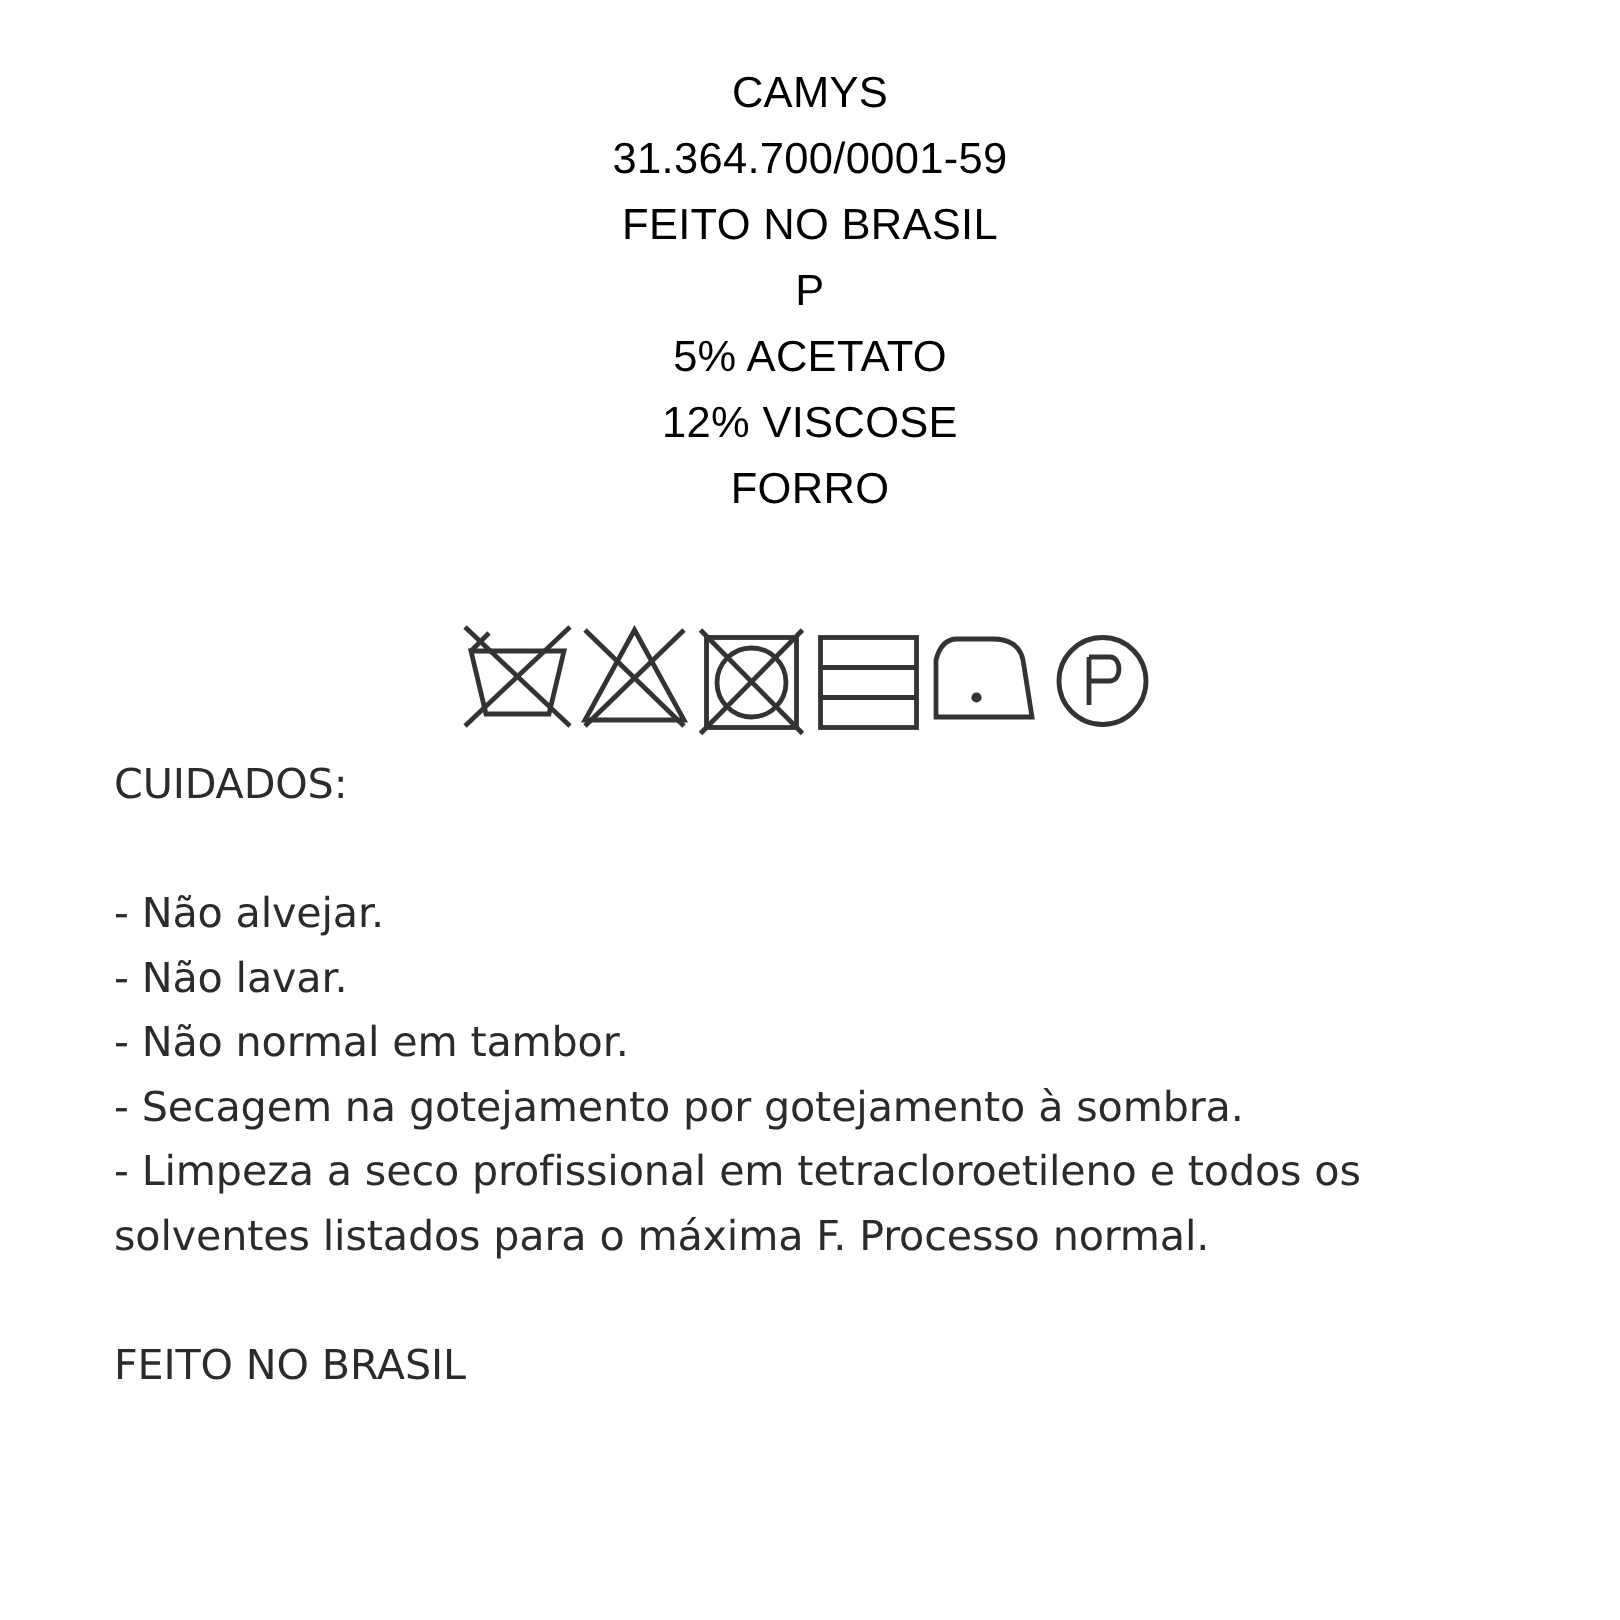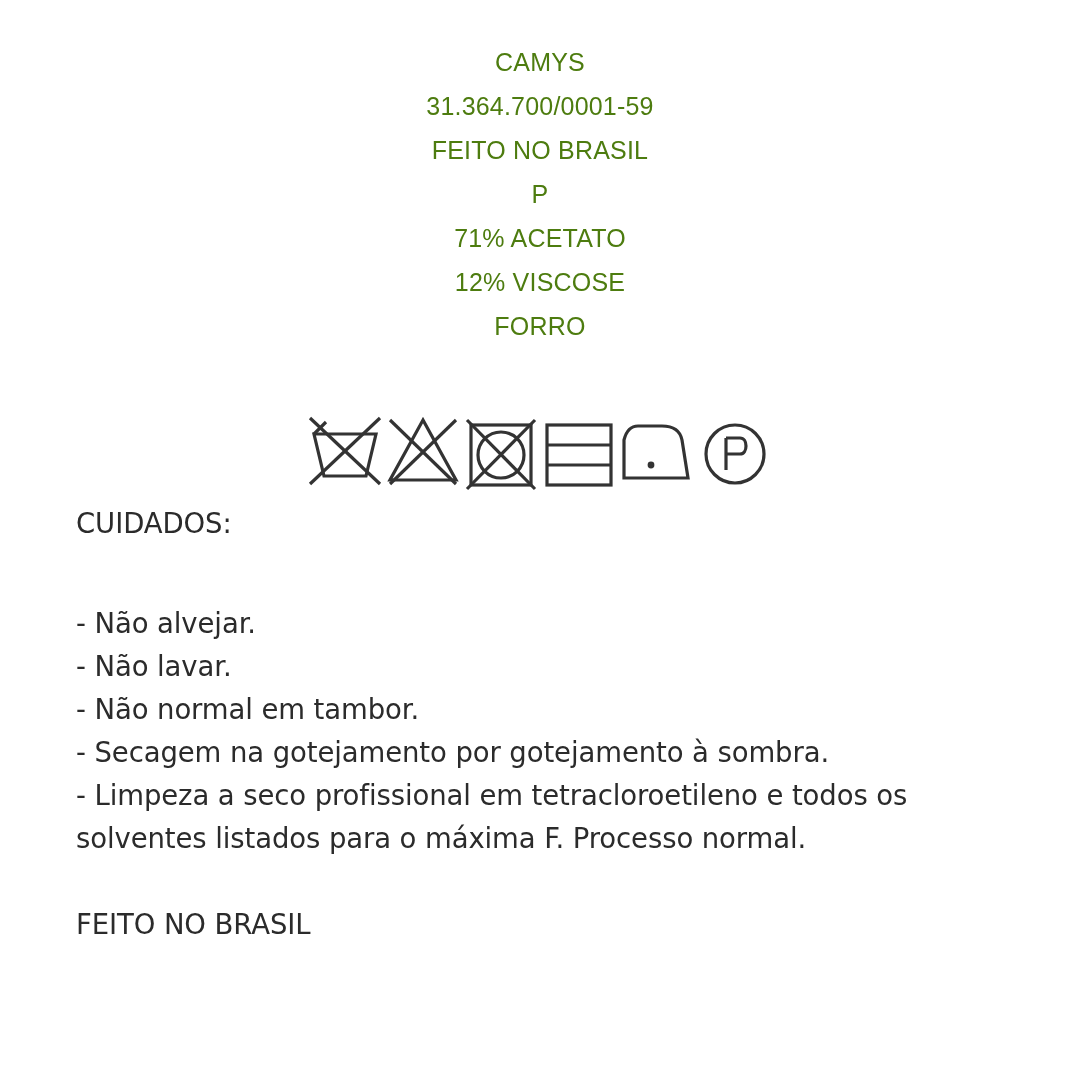--- a/index.html
+++ b/index.html
@@ -25,23 +25,23 @@
   
   .label-block {
     position: absolute;
     top: 40px;
     left: 0;
     width: 1080px;
     text-align: center;
   }
   .label-line {
     font-family: "Liberation Sans", sans-serif;
-    font-size: 25px;
+    font-size: 29px;
     line-height: 44px;
-    color: #4d7c0f;
+    color: #000000;
     letter-spacing: 0.2px;
     white-space: pre;
   }
 
   
   .symbols-row {
     position: absolute;
     top: 408px;
     left: 0;
     width: 1080px;
@@ -65,21 +65,21 @@
     font-family: "DejaVu Sans", sans-serif;
     font-size: 27.5px;
     line-height: 43px;
     color: #2b2b2b;
     letter-spacing: -0.1px;
   }
   .care-title {
     font-family: "DejaVu Sans", sans-serif;
     font-size: 27.5px;
     line-height: 43px;
-    margin-bottom: 57px;
+    margin-bottom: 43px;
   }
   .care-item {
     font-family: "DejaVu Sans", sans-serif;
     font-size: 27.5px;
     line-height: 43px;
     white-space: pre-wrap;
   }
   .care-footer {
     margin-top: 43px;
     font-family: "DejaVu Sans", sans-serif;
@@ -90,21 +90,21 @@
 </head>
 <body>
 
 <div class="page">
 
   <div class="label-block">
     <div class="label-line">CAMYS</div>
     <div class="label-line">31.364.700/0001-59</div>
     <div class="label-line">FEITO NO BRASIL</div>
     <div class="label-line">P</div>
-    <div class="label-line">71% ACETATO</div>
+    <div class="label-line">5% ACETATO</div>
     <div class="label-line">12% VISCOSE</div>
     <div class="label-line">FORRO</div>
   </div>
 
   <div class="symbols-row">
 
     <svg class="symbol" viewBox="0 0 78 86">
       <g fill="none" stroke="#333333" stroke-width="3.2" stroke-linejoin="miter">
         <path d="M8 26 L70 26 L60 68 L18 68 Z"></path>
         <path d="M8 26 L20 14"></path>

